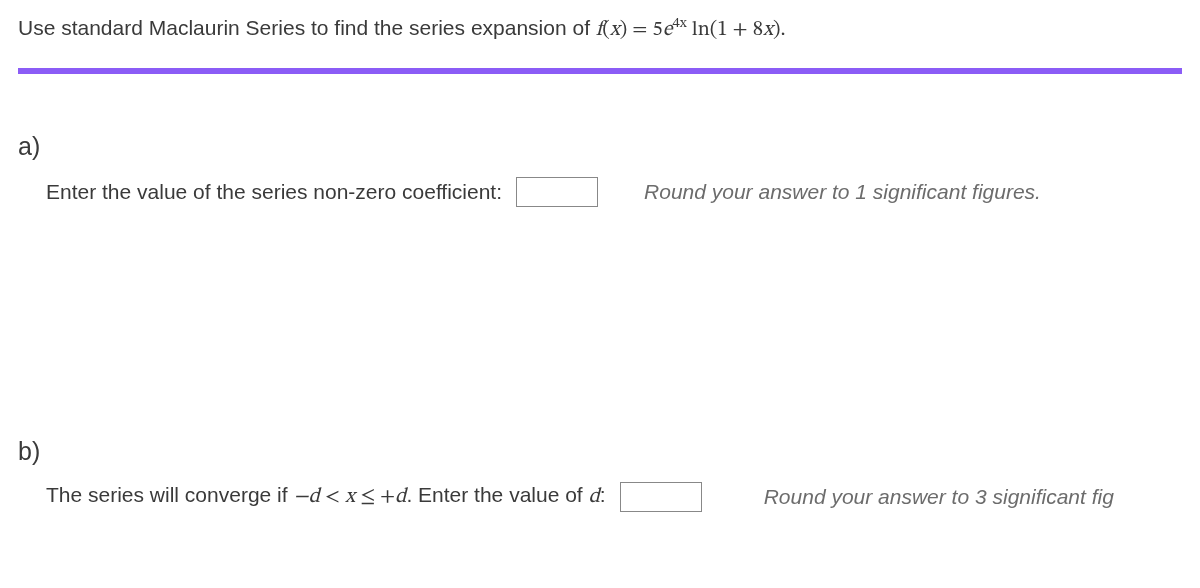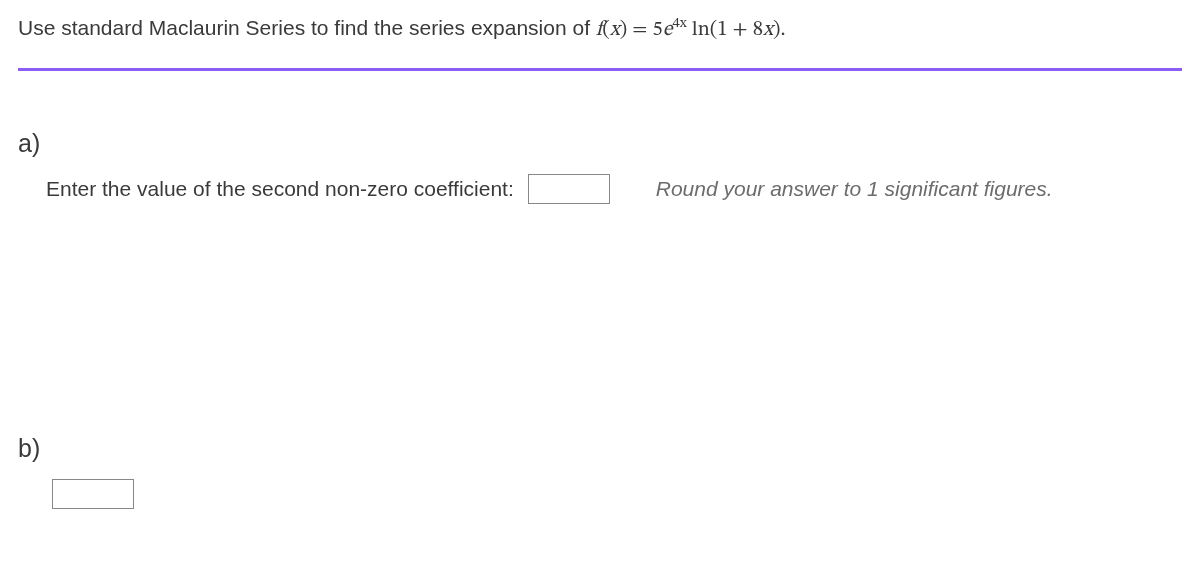--- a/index.html
+++ b/index.html
@@ -13,21 +13,21 @@
       color: #3a3a3a;
       background: #ffffff;
       padding: 12px 18px;
       width: 1200px;
       height: 588px;
       overflow: hidden;
     }
     .question-intro {
       margin-bottom: 20px;
       padding-bottom: 22px;
-      border-bottom: 3px solid #8b5cf6;
+      border-bottom: 6px solid #8b5cf6;
       font-weight: 400;
       line-height: 1.5;
     }
     .math {
       font-family: 'Cambria Math', 'STIX Two Math', 'Times New Roman', serif;
       font-style: italic;
     }
     .math-rm {
       font-style: normal;
     }
@@ -72,21 +72,25 @@
   </style>
 </head>
 <body>
 
 <div class="question-intro">
   <span>Use standard Maclaurin Series to find the series expansion of </span><span class="math">f</span><span class="math math-rm">(</span><span class="math">x</span><span class="math math-rm">) = 5</span><span class="math">e</span><sup class="math math-rm"><span style="font-style:normal">4x</span></sup><span class="math math-rm"> ln(1 + 8</span><span class="math">x</span><span class="math math-rm">).</span>
 </div>
 
 <div class="part-label">a)</div>
 <div class="part-content">
-  <span>Enter the value of the second non-zero coefficient: </span>
+  <span>Enter the value of the series non-zero coefficient: </span>
   <input type="text" class="answer-input" style="">
   <span class="hint">Round your answer to 1 significant figures.</span>
 </div>
 
 <div class="part-label part-b-label">b)</div>
 <div class="part-content">
+  <span>
+    <span>The series will converge if </span><span class="math">−d</span><span class="math math-rm"> &lt; </span><span class="math">x</span><span class="math math-rm"> ≤ +</span><span class="math">d</span><span>. Enter the value of </span><span class="math">d</span><span>: </span>
+  </span>
   <input type="text" class="answer-input" style="">
+  <span class="hint hint-b">Round your answer to 3 significant fig</span>
 </div>
 
 </body></html>

